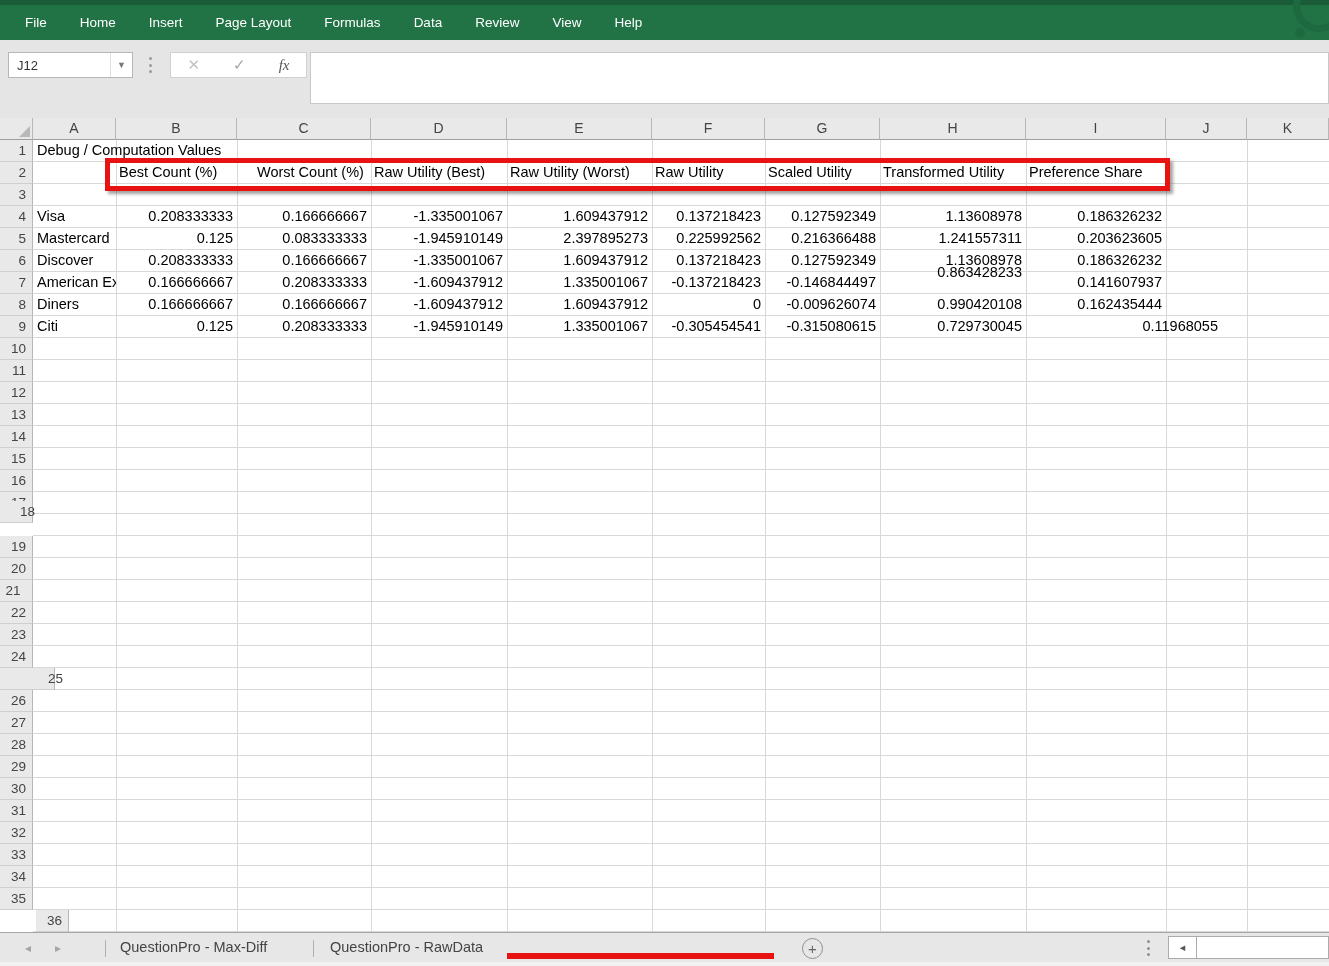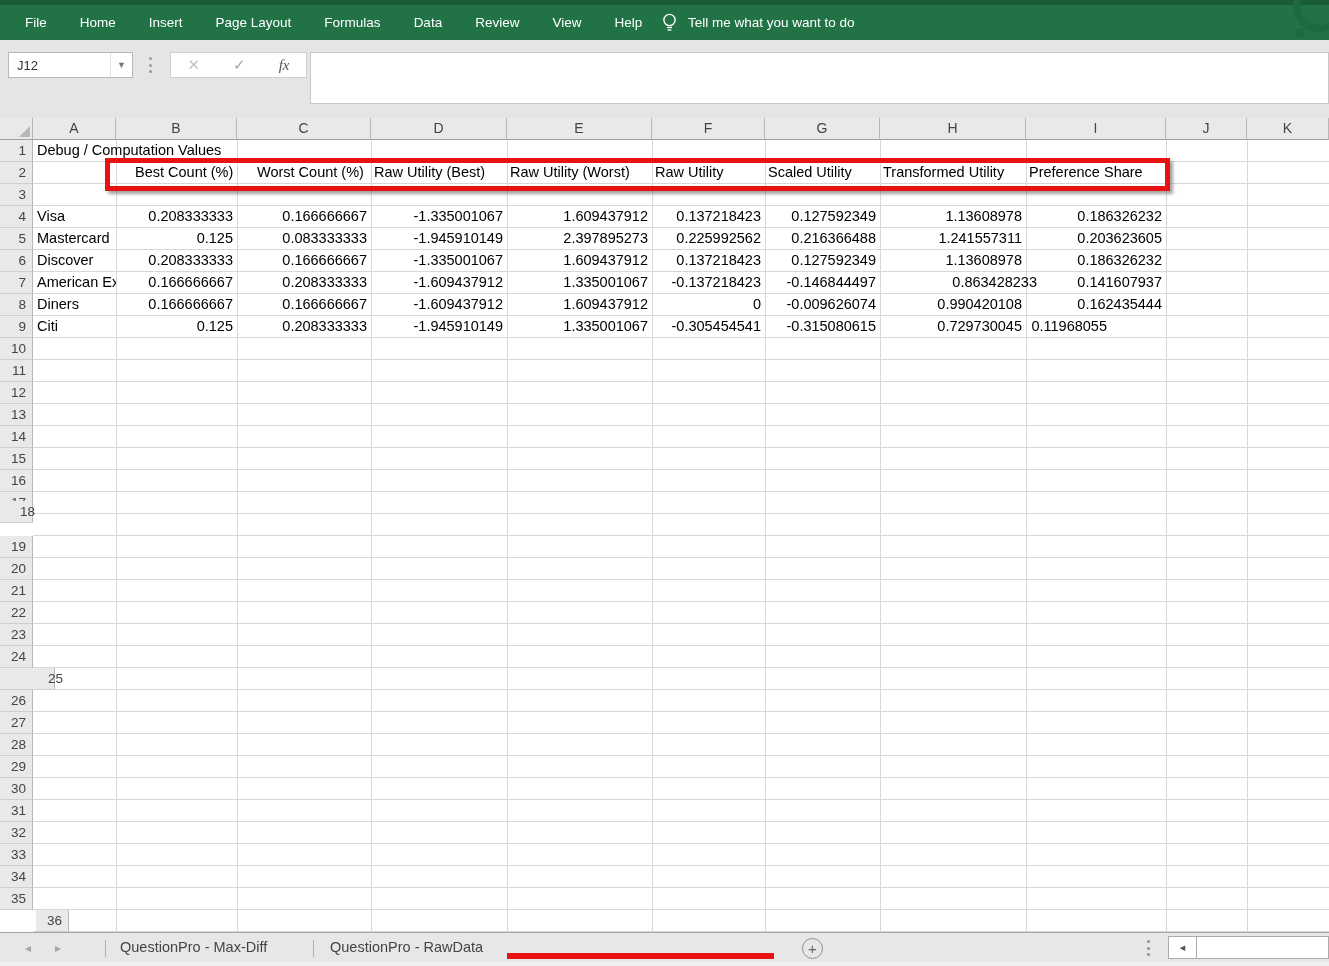--- a/index.html
+++ b/index.html
@@ -72,28 +72,20 @@
         <span class="menu-item">File</span>
         <span class="menu-item">Home</span>
         <span class="menu-item">Insert</span>
         <span class="menu-item">Page Layout</span>
         <span class="menu-item">Formulas</span>
         <span class="menu-item">Data</span>
         <span class="menu-item">Review</span>
         <span class="menu-item">View</span>
         <span class="menu-item">Help</span>
       </div>
-    <div id="tellme">
-      <svg width="15" height="22" viewBox="0 0 15 22">
-        <circle cx="7.5" cy="8" r="5.6" fill="none" stroke="#ffffff" stroke-width="1.4"></circle>
-        <line x1="5" y1="15.5" x2="10" y2="15.5" stroke="#ffffff" stroke-width="1.3"></line>
-        <line x1="5.6" y1="18" x2="9.4" y2="18" stroke="#ffffff" stroke-width="1.3"></line>
-      </svg>
-      <span>Tell me what you want to do</span>
-    </div>
     <div id="corner-arc"></div>
     <div id="corner-dot"></div>
   </div>
 
   <div id="toolband">
     <div id="name-box">
       <span class="nb-text">J12</span>
       <span class="nb-arrow">▼</span>
     </div>
     <div id="nb-dots">
@@ -148,38 +140,38 @@
       <div class="row-h" style="top: 242px;">11</div>
       <div class="row-h" style="top: 264px;">12</div>
       <div class="row-h" style="top: 286px;">13</div>
       <div class="row-h" style="top: 308px;">14</div>
       <div class="row-h" style="top: 330px;">15</div>
       <div class="row-h" style="top: 352px;">16</div>
       <div class="row-h" style="top: 374px;">17</div>
       <div class="row-h" style="top: 383px; padding-left: 20px;">18</div>
       <div class="row-h" style="top: 418px;">19</div>
       <div class="row-h" style="top: 440px;">20</div>
-      <div class="row-h" style="top: 462px;">21</div>
+      <div class="row-h" style="top: 462px; text-align: center;">21</div>
       <div class="row-h" style="top: 484px;">22</div>
       <div class="row-h" style="top: 506px;">23</div>
       <div class="row-h" style="top: 528px;">24</div>
       <div class="row-h" style="top: 550px; padding-left: 48px;">25</div>
       <div class="row-h" style="top: 572px;">26</div>
       <div class="row-h" style="top: 594px;">27</div>
       <div class="row-h" style="top: 616px;">28</div>
       <div class="row-h" style="top: 638px;">29</div>
       <div class="row-h" style="top: 660px;">30</div>
       <div class="row-h" style="top: 682px;">31</div>
       <div class="row-h" style="top: 704px;">32</div>
       <div class="row-h" style="top: 726px;">33</div>
       <div class="row-h" style="top: 748px;">34</div>
       <div class="row-h" style="top: 770px;">35</div>
       <div class="row-h" style="top: 792px; margin-left: 36px;">36</div>
       <div class="cell title" style="left: 33px; top: 22px; width: 420px;">Debug / Computation Values</div>
-      <div class="cell hdr" style="left: 116px; top: 44px; width: 121px; margin-left: 16px;">Best Count (%)</div>
+      <div class="cell hdr" style="left: 116px; top: 44px; width: 121px;">Best Count (%)</div>
       <div class="cell hdr" style="left: 237px; top: 44px; width: 134px; padding-left: 20px;">Worst Count (%)</div>
       <div class="cell hdr" style="left: 371px; top: 44px; width: 136px;">Raw Utility (Best)</div>
       <div class="cell hdr" style="left: 507px; top: 44px; width: 145px;">Raw Utility (Worst)</div>
       <div class="cell hdr" style="left: 652px; top: 44px; width: 113px;">Raw Utility</div>
       <div class="cell hdr" style="left: 765px; top: 44px; width: 115px;">Scaled Utility</div>
       <div class="cell hdr" style="left: 880px; top: 44px; width: 146px;">Transformed Utility</div>
       <div class="cell hdr" style="left: 1026px; top: 44px; width: 140px;">Preference Share</div>
       <div class="cell " style="left: 33px; top: 88px; width: 83px;">Visa</div>
       <div class="cell num" style="left: 116px; top: 88px; width: 121px;">0.208333333</div>
       <div class="cell num" style="left: 237px; top: 88px; width: 134px;">0.166666667</div>
@@ -207,40 +199,40 @@
       <div class="cell num" style="left: 765px; top: 132px; width: 115px;">0.127592349</div>
       <div class="cell num" style="left: 880px; top: 132px; width: 146px;">1.13608978</div>
       <div class="cell num" style="left: 1026px; top: 132px; width: 140px;">0.186326232</div>
       <div class="cell " style="left: 33px; top: 154px; width: 83px;">American Express</div>
       <div class="cell num" style="left: 116px; top: 154px; width: 121px;">0.166666667</div>
       <div class="cell num" style="left: 237px; top: 154px; width: 134px;">0.208333333</div>
       <div class="cell num" style="left: 371px; top: 154px; width: 136px;">-1.609437912</div>
       <div class="cell num" style="left: 507px; top: 154px; width: 145px;">1.335001067</div>
       <div class="cell num" style="left: 652px; top: 154px; width: 113px;">-0.137218423</div>
       <div class="cell num" style="left: 765px; top: 154px; width: 115px;">-0.146844497</div>
-      <div class="cell num" style="left: 880px; top: 154px; width: 146px; margin-left: 15px;">0.863428233</div>
+      <div class="cell num" style="left: 880px; top: 144px; width: 146px;">0.863428233</div>
       <div class="cell num" style="left: 1026px; top: 154px; width: 140px;">0.141607937</div>
       <div class="cell " style="left: 33px; top: 176px; width: 83px;">Diners</div>
       <div class="cell num" style="left: 116px; top: 176px; width: 121px;">0.166666667</div>
       <div class="cell num" style="left: 237px; top: 176px; width: 134px;">0.166666667</div>
       <div class="cell num" style="left: 371px; top: 176px; width: 136px;">-1.609437912</div>
       <div class="cell num" style="left: 507px; top: 176px; width: 145px;">1.609437912</div>
       <div class="cell num" style="left: 652px; top: 176px; width: 113px;">0</div>
       <div class="cell num" style="left: 765px; top: 176px; width: 115px;">-0.009626074</div>
       <div class="cell num" style="left: 880px; top: 176px; width: 146px;">0.990420108</div>
       <div class="cell num" style="left: 1026px; top: 176px; width: 140px;">0.162435444</div>
       <div class="cell " style="left: 33px; top: 198px; width: 83px;">Citi</div>
       <div class="cell num" style="left: 116px; top: 198px; width: 121px;">0.125</div>
       <div class="cell num" style="left: 237px; top: 198px; width: 134px;">0.208333333</div>
       <div class="cell num" style="left: 371px; top: 198px; width: 136px;">-1.945910149</div>
       <div class="cell num" style="left: 507px; top: 198px; width: 145px;">1.335001067</div>
       <div class="cell num" style="left: 652px; top: 198px; width: 113px;">-0.305454541</div>
       <div class="cell num" style="left: 765px; top: 198px; width: 115px;">-0.315080615</div>
       <div class="cell num" style="left: 880px; top: 198px; width: 146px;">0.729730045</div>
-      <div class="cell num" style="left: 971px; top: 198px; width: 140px;">0.11968055</div>
+      <div class="cell num" style="left: 1082px; top: 198px; width: 140px;">0.11968055</div>
     </div>
 
   <div id="ann-header-box" style="border-color: rgb(232, 18, 18);"></div>
   <div id="ann-tab-underline" style="background: rgb(232, 18, 18);"></div>
 
   <div id="tabbar">
     <span class="nav-arrow" style="left:25px">◂</span>
     <span class="nav-arrow" style="left:55px">▸</span>
     <span class="tab-sep" style="left:105px"></span>
     <span class="sheet-tab" style="left:120px" id="tab-0">QuestionPro - Max-Diff</span>

